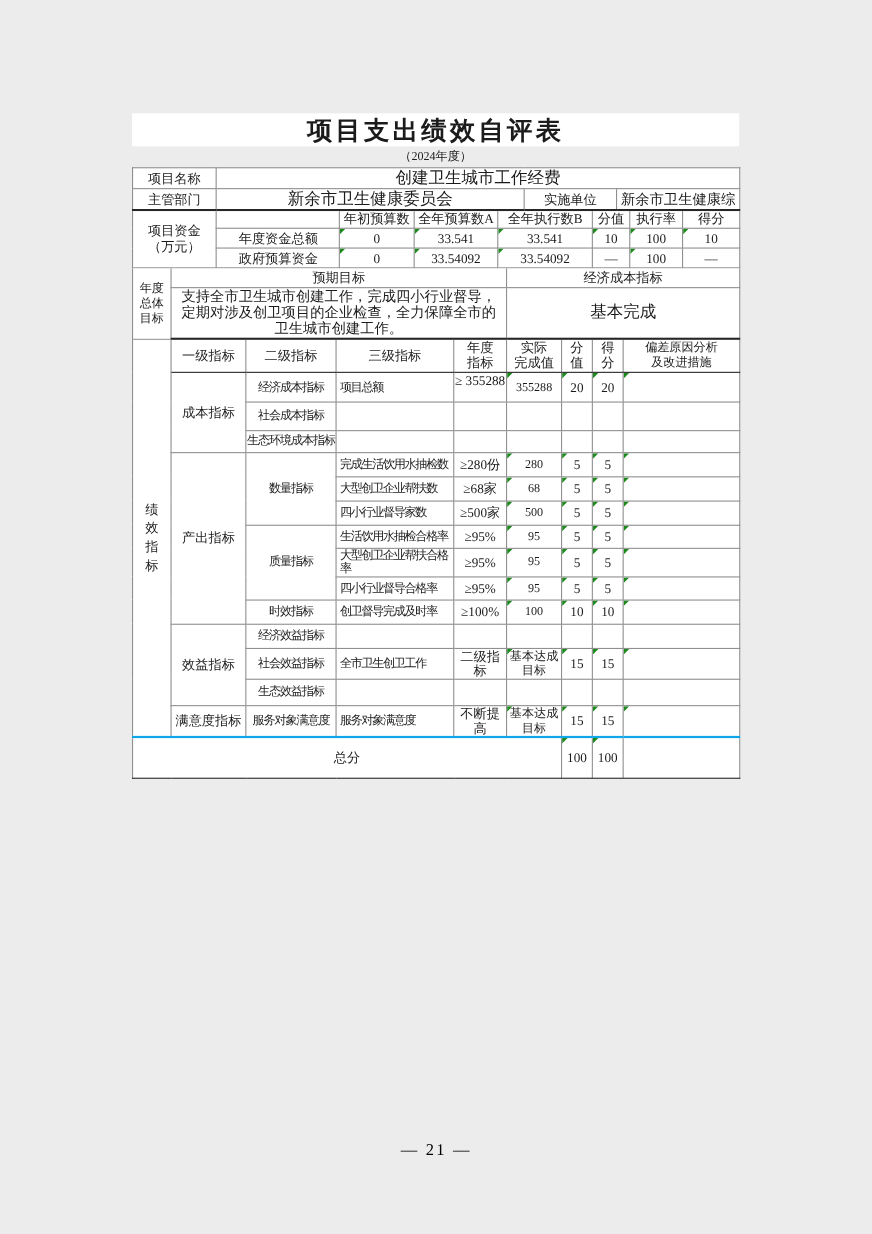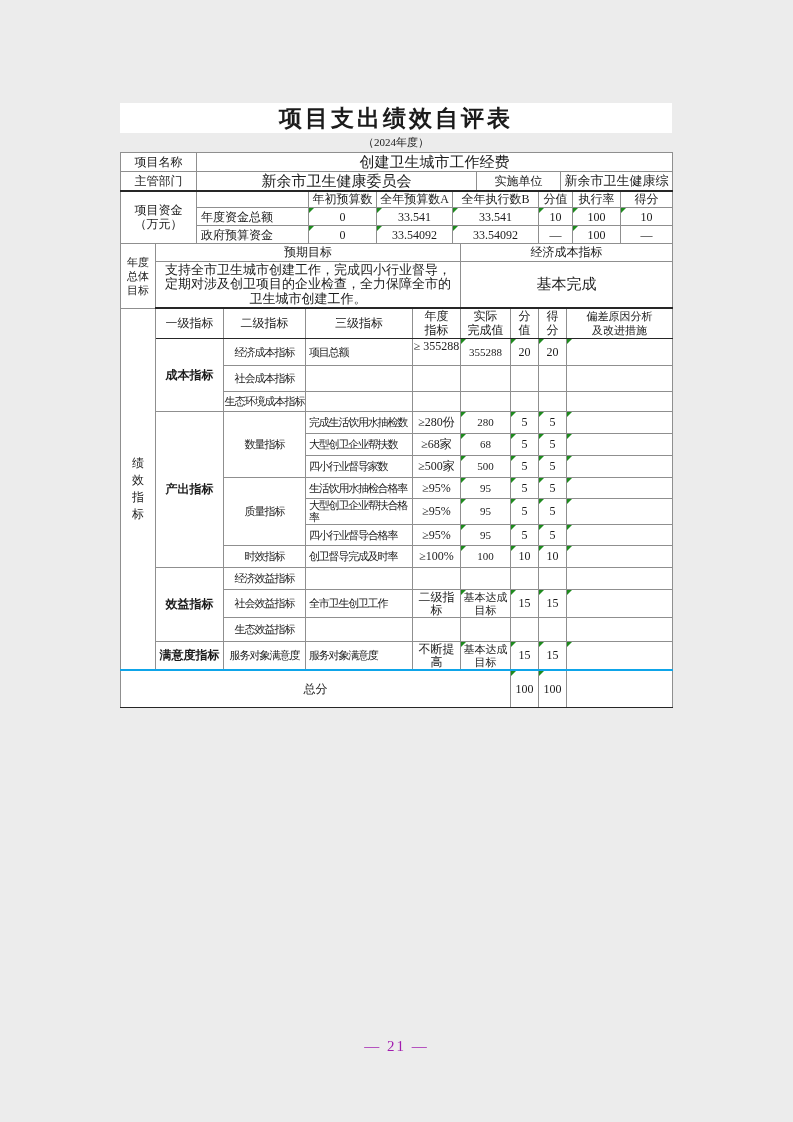--- a/index.html
+++ b/index.html
@@ -13,40 +13,40 @@
   td{border:1px solid #8f8f8f;font-size:12px;text-align:center;vertical-align:middle;
      padding:0;overflow:hidden;line-height:14px;}
   .t-fund tr:first-child td,.t-goal tr:first-child td,.t-ind tr:first-child td{border-top:none;}
   .pl{white-space:pre-line;}
   .r-dept td{border-bottom:2px solid #262626;}
   .r-goalbody td{border-bottom:2px solid #262626;}
   .r-header td{border-bottom:1.5px solid #262626;}
   .r-total td{border-top:2px solid #0ea5e9;border-bottom:1.5px solid #262626;height:36px;}
   .lab{font-size:12px;}
   .bigval{font-size:15px;}
-  .fl{text-align:left;padding-left:4px;}
-  .l1{font-size:12px;font-weight:bold;}
+  .fl{text-align:left;padding-left:20px;}
+  .l1{font-size:12px;}
   .l2{font-size:11px;letter-spacing:-1px;white-space:nowrap;}
   .l3{text-align:left;padding-left:3px;font-size:11px;letter-spacing:-1.2px;
       word-break:break-all;line-height:12px;}
   .side{font-size:12px;line-height:17px;}
   .goal-label{font-size:11px;line-height:14px;padding:0 5px;word-break:break-all;}
   .goal-text{font-size:13px;line-height:14.5px;padding:1px 6px;}
   td.top{vertical-align:top;}
   .cc{word-break:break-all;line-height:13px;padding-top:1px;}
   .cc-tg{font-size:12px;}
   .cc-ac{font-size:11px;}
   .clip{height:26px;overflow:hidden;}
   .clip-s{height:25px;overflow:hidden;}
   td.mk{position:relative;}
   td.mk::before{content:"";position:absolute;top:0;left:0;width:0;height:0;
       border-top:5px solid #1e8a1e;border-right:5px solid transparent;}
   .impl-val{white-space:nowrap;overflow:hidden;font-size:13px;}
   .pagenum{position:absolute;top:1038px;left:0;width:100%;text-align:center;
-           font-size:15px;letter-spacing:2px;color:#a21caf;font-family:Liberation Serif, serif;}
+           font-size:15px;letter-spacing:2px;color:#000000;font-family:Liberation Serif, serif;}
 </style>
 </head>
 <body>
 
 <div class="page">
   <div class="content">
 
     <div class="titlebar">项目支出绩效自评表</div>
     <div class="subtitle">（2024年度）</div>
 

